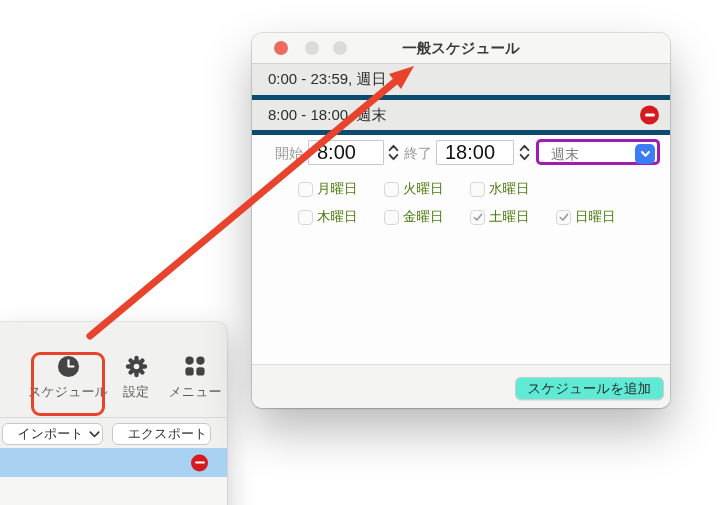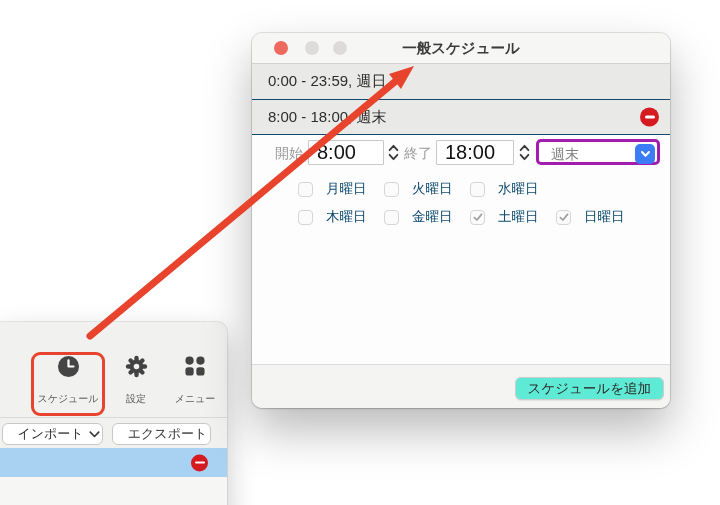--- a/index.html
+++ b/index.html
@@ -30,21 +30,21 @@
     display:flex;align-items:center;justify-content:center;
   }
   .titlebar .title{font-size:14.5px;font-weight:bold;color:#3b3b3b;}
   .traffic{position:absolute;top:8px;width:14px;height:14px;border-radius:50%;}
   .t-red{left:22px;background:var(--traffic-red);}
   .t-gray1{left:53px;background:#dcdbda;}
   .t-gray2{left:81px;background:#dcdbda;}
 
   .sched-row{
     position:absolute;left:0;width:100%;background:#e9e9e8;
-    border-bottom:1px solid #0c4a6e;display:flex;align-items:center;
+    border-bottom:5px solid #0c4a6e;display:flex;align-items:center;
   }
   .sched-row .row-text{margin-left:16px;font-size:15px;color:#2d2d2d;}
   .row-1{top:31px;height:36px;}
   .row-2{top:67px;height:35px;}
 
   .minus-btn{
     position:absolute;right:11px;top:50%;transform:translateY(-50%);
     width:19px;height:19px;border-radius:50%;background:var(--delete-red);
     display:flex;align-items:center;justify-content:center;cursor:pointer;
   }
@@ -80,21 +80,21 @@
   .weekday-grid{position:absolute;left:46px;top:143px;}
   .wk-row{display:flex;height:26px;align-items:center;}
   .wk-row + .wk-row{margin-top:2px;}
   .wk-item{width:86px;display:flex;align-items:center;}
   .wk-box{
     width:15px;height:15px;border:1.5px solid #d6d6d6;border-radius:4px;
     background:#fbfbfb;display:flex;align-items:center;justify-content:center;
   }
   .wk-box svg{visibility:hidden;}
   .wk-item.checked .wk-box svg{visibility:visible;}
-  .wk-label{margin-left:13px;font-size:13.5px;color:#0c4a6e;}
+  .wk-label{margin-left:4px;font-size:13.5px;color:#4d7c0f;}
 
   .dialog-footer{
     position:absolute;left:0;bottom:0;width:100%;height:44px;
     background:#f4f4f3;border-top:1px solid #dcdcdc;border-radius:0 0 10px 10px;
   }
   .add-btn{
     position:absolute;right:6px;top:12px;height:23px;padding:0 12px;
     background:#5eead4;border:1px solid #cdcdcd;border-radius:6px;
     font-size:13.5px;color:#2b2b2b;cursor:pointer;
     box-shadow:0 .5px 1px rgba(0,0,0,.08);
@@ -103,21 +103,21 @@
 
   
   .tool-window{
     position:absolute;left:0;top:322px;width:227px;height:200px;
     background:#f1f1f0;border-radius:0 10px 0 0;z-index:10;
     box-shadow:0 0 0 1px rgba(0,0,0,.08),0 12px 30px rgba(0,0,0,.22);
   }
   .toolbar-strip{position:absolute;left:0;top:0;width:100%;height:96px;border-bottom:1px solid #d9d9d9;}
   .tb-item{position:absolute;top:33px;text-align:center;cursor:pointer;}
   .tb-item .tb-icon{height:25px;display:flex;align-items:flex-start;justify-content:center;}
-  .tb-item .tb-label{display:block;margin-top:12px;font-size:10px;color:#5a5a5a;}
+  .tb-item .tb-label{display:block;margin-top:3px;font-size:13px;color:#5a5a5a;}
   .ti-schedule{left:26px;width:84px;}
   .ti-settings{left:106px;width:60px;}
   .ti-menu{left:164px;width:62px;}
 
   .highlight-rect{
     position:absolute;left:31px;top:352px;width:74px;height:64px;
     border:3px solid var(--accent-red);border-radius:9px;z-index:30;pointer-events:none;
   }
 
   .small-btn{

